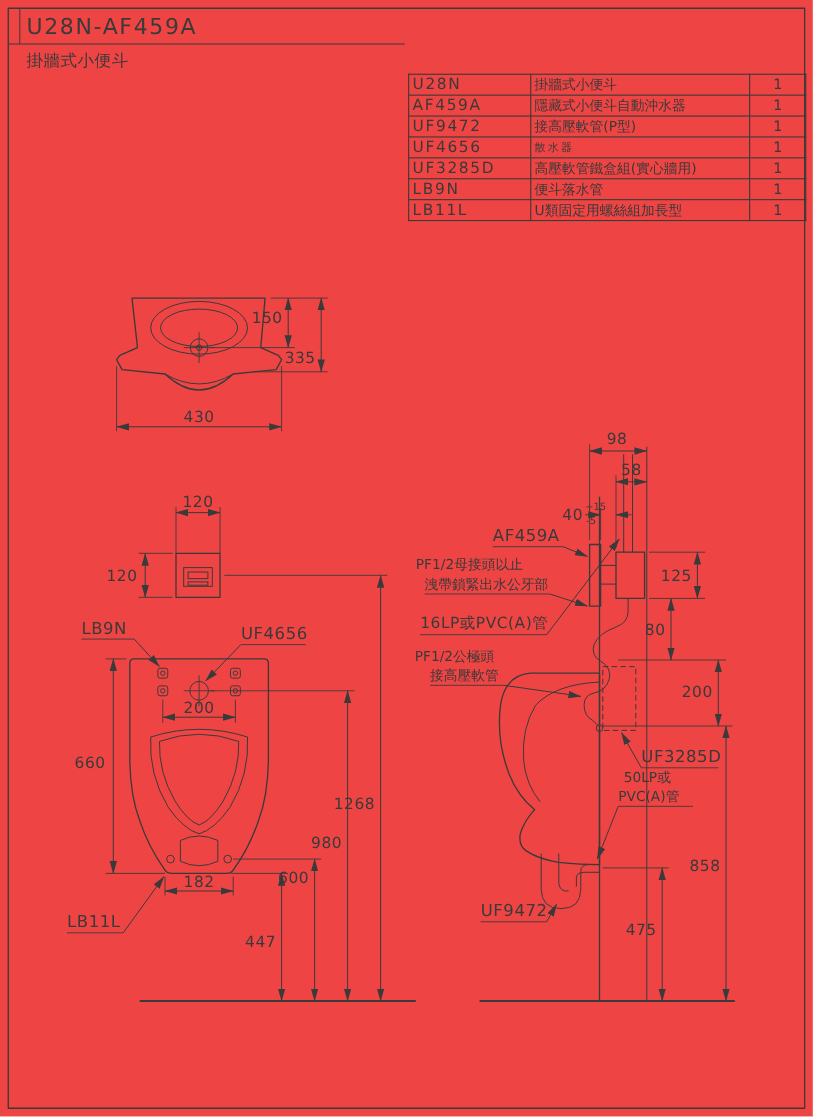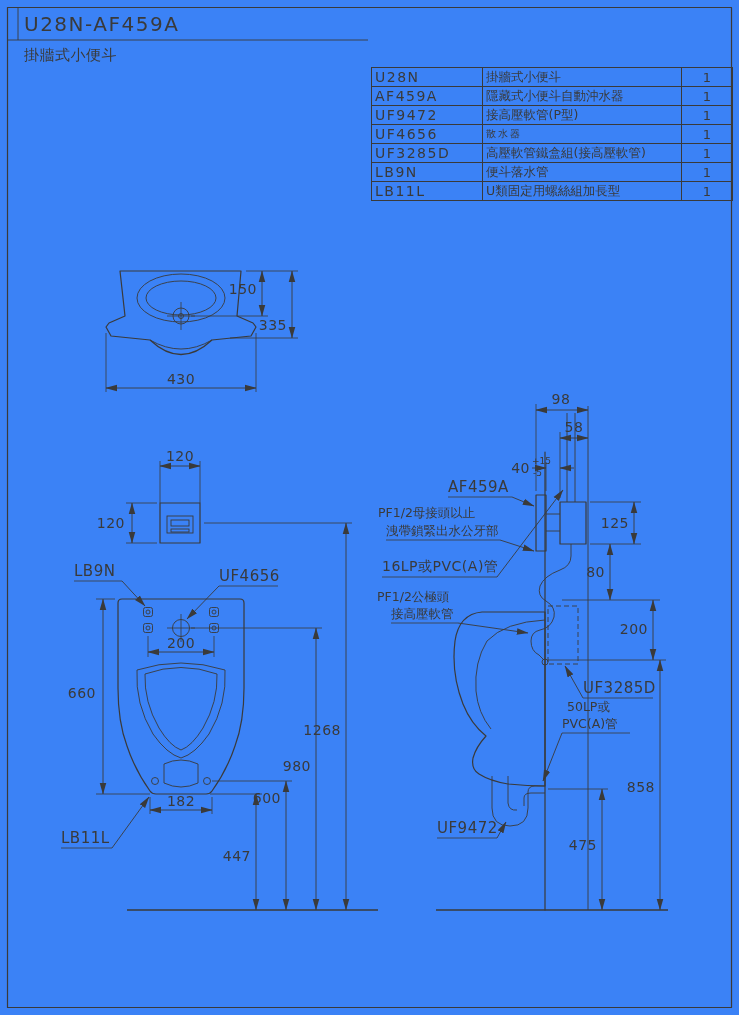--- a/index.html
+++ b/index.html
@@ -1,16 +1,16 @@
 <!DOCTYPE html>
 <html><head>
 <meta charset="utf-8">
 <style>
   html,body{margin:0;padding:0;background:#ffffff;}
-  .sheet{position:relative;width:739px;height:1015px;background:#3b82f6;overflow:hidden;
+  .sheet{position:relative;width:739px;height:1015px;background:#ef4444;overflow:hidden;
          font-family:"DejaVu Sans",sans-serif;color:#3a3a3a;}
   .sheet svg{position:absolute;left:0;top:0;}
   svg text{fill:#3a3a3a;font-family:"DejaVu Sans",sans-serif;letter-spacing:0.5px;}
   .t20{font-size:20px;letter-spacing:1.5px;}
   .t15{font-size:15px;}
   .t14{font-size:14px;}
   .t13{font-size:12.5px;letter-spacing:0;}
   .t9{font-size:9px;letter-spacing:0;}
   .out{stroke:#3a3a3a;stroke-width:1.2;fill:none;stroke-linejoin:round;stroke-linecap:round;}
   .thin{stroke:#3a3a3a;stroke-width:0.9;fill:none;}
@@ -299,21 +299,21 @@
         <td class="desc">接高壓軟管(P型)</td>
         <td class="qty">1</td>
       </tr>
       <tr>
         <td class="part">UF4656</td>
         <td class="desc tiny">散水器</td>
         <td class="qty">1</td>
       </tr>
       <tr>
         <td class="part">UF3285D</td>
-        <td class="desc">高壓軟管鐵盒組(接高壓軟管)</td>
+        <td class="desc">高壓軟管鐵盒組(實心牆用)</td>
         <td class="qty">1</td>
       </tr>
       <tr>
         <td class="part">LB9N</td>
         <td class="desc">便斗落水管</td>
         <td class="qty">1</td>
       </tr>
       <tr>
         <td class="part">LB11L</td>
         <td class="desc">U類固定用螺絲組加長型</td>

